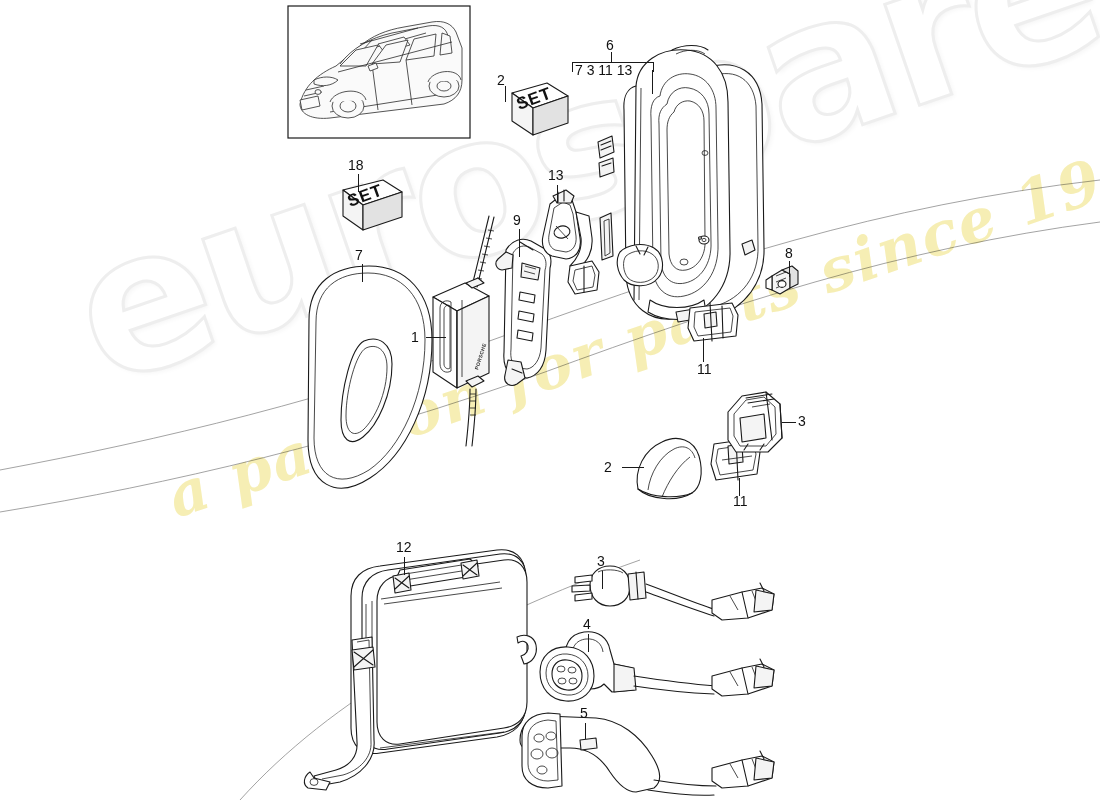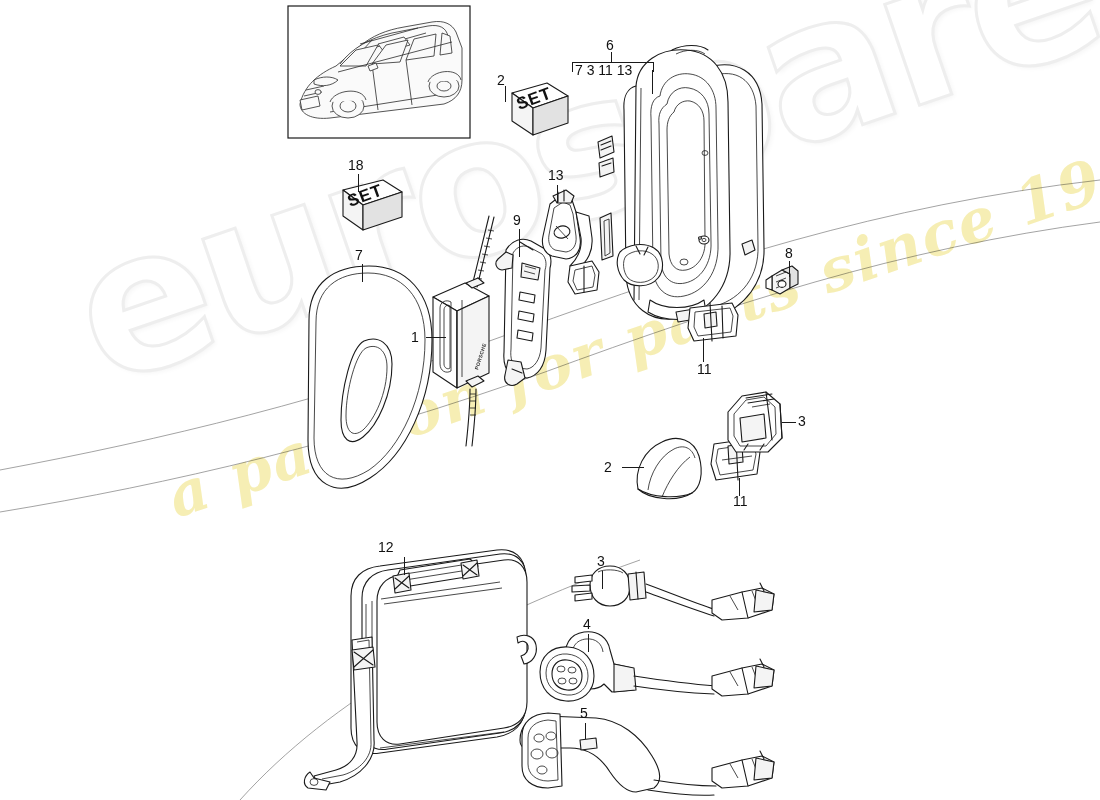--- a/index.html
+++ b/index.html
@@ -462,18 +462,18 @@
   <div class="lbl" style="left:597px;top:554px;">3</div>
   <div class="lbl" style="left:583px;top:617px;">4</div>
   <div class="lbl" style="left:580px;top:706px;">5</div>
   <div class="lbl" style="left:606px;top:38px;">6</div>
   <div class="lbl" style="left:355px;top:248px;">7</div>
   <div class="lbl" style="left:785px;top:246px;">8</div>
   <div class="lbl" style="left:513px;top:213px;">9</div>
   <div class="lbl" style="left:348px;top:158px;">18</div>
   <div class="lbl" style="left:697px;top:362px;">11</div>
   <div class="lbl" style="left:733px;top:494px;">11</div>
-  <div class="lbl" style="left:378px;top:540px;">12</div>
+  <div class="lbl" style="left:396px;top:540px;">12</div>
   <div class="lbl" style="left:548px;top:168px;">13</div>
   <div class="lbl" style="left:604px;top:460px;">2</div>
   <div class="lbl" style="left:798px;top:414px;">3</div>
 
 </div>
 
 </body></html>

